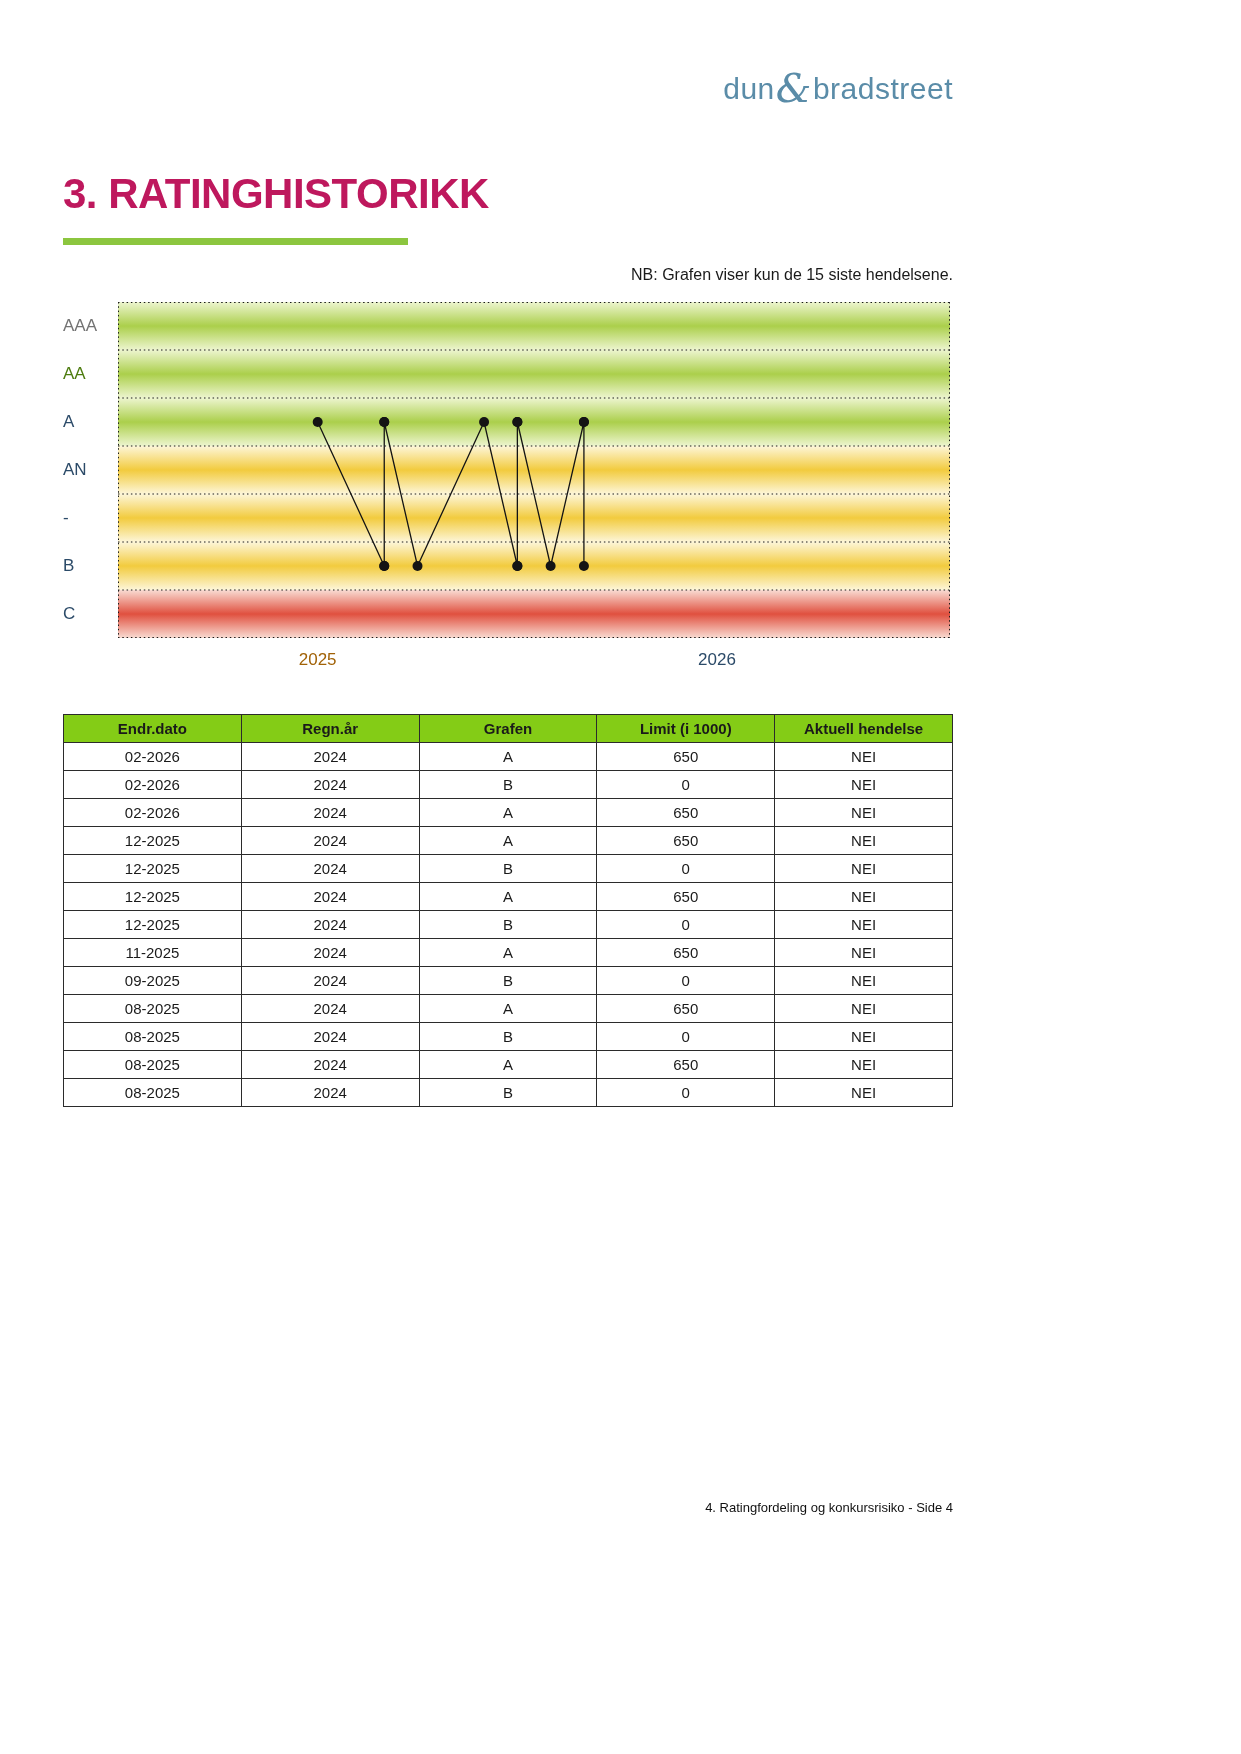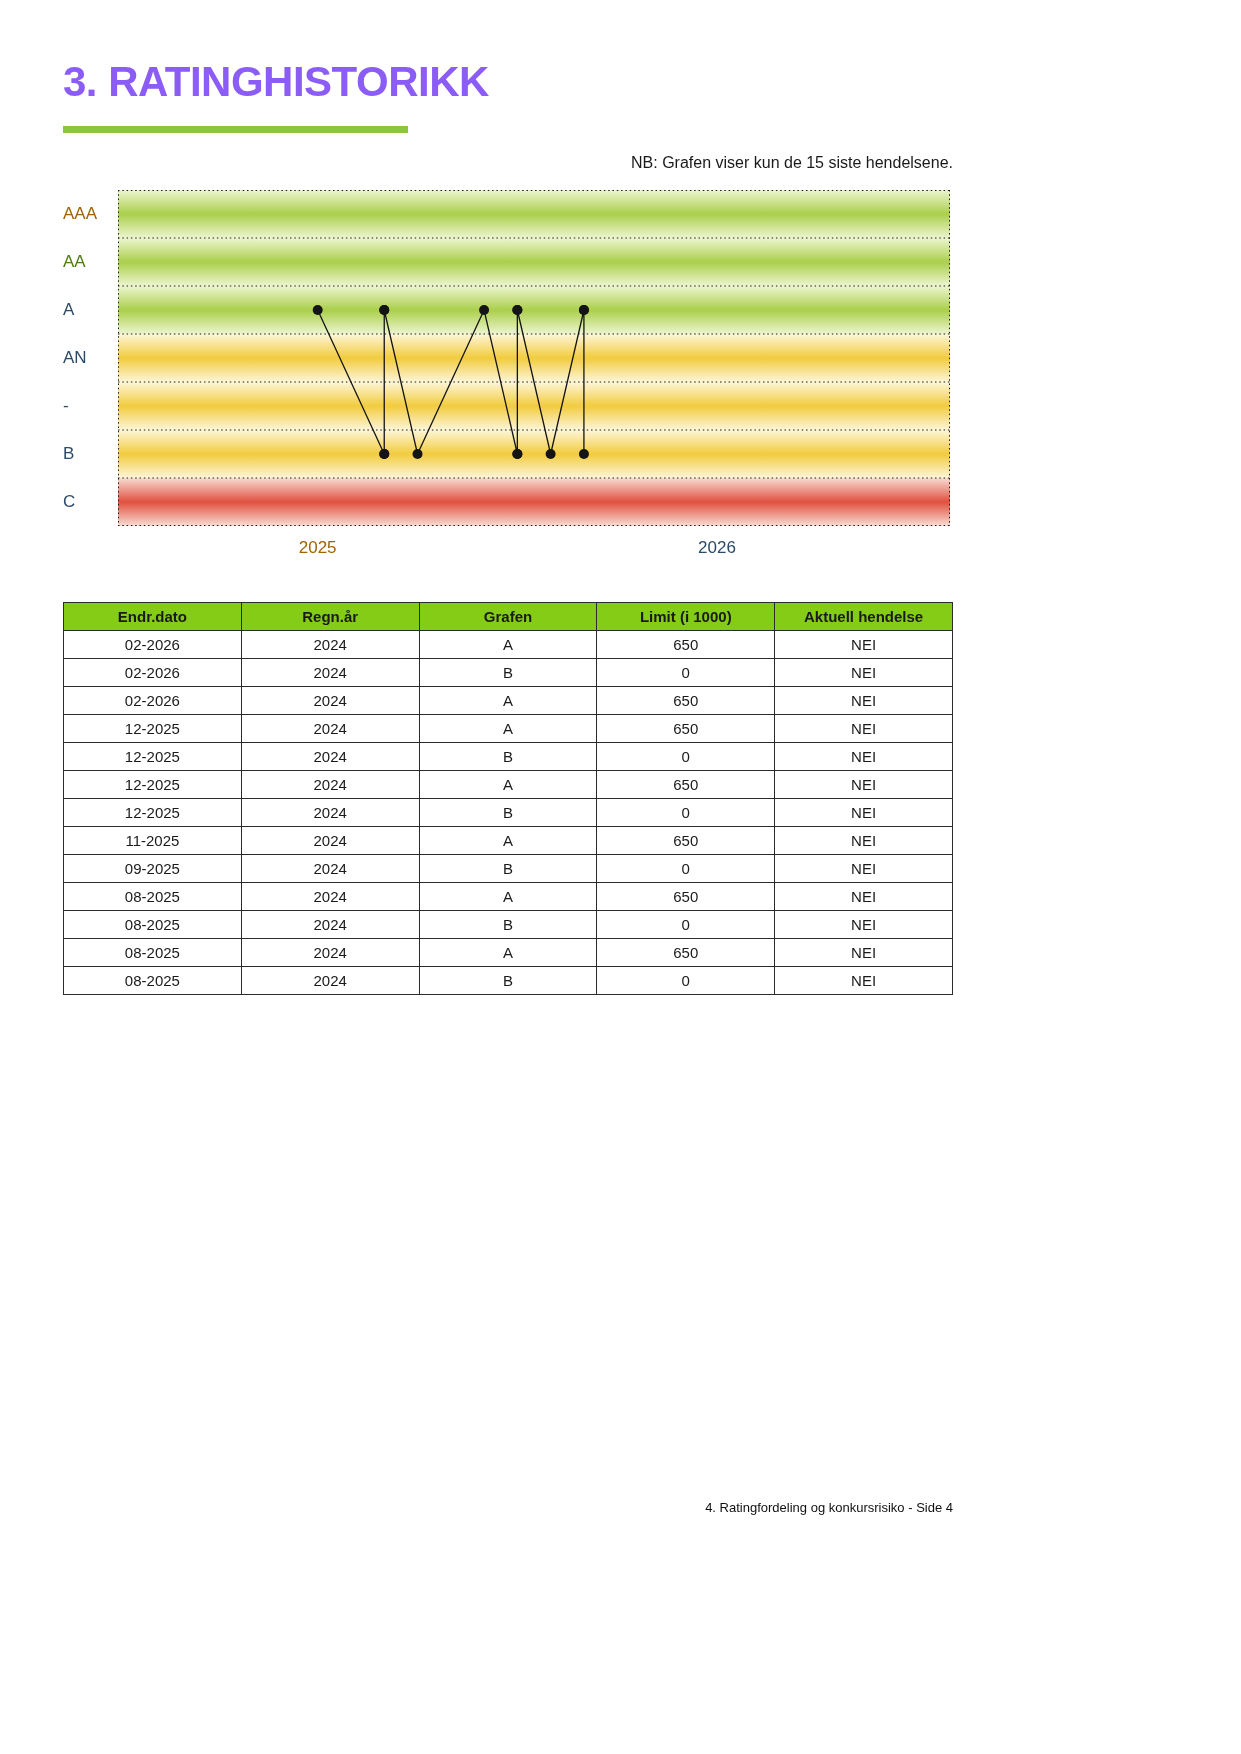--- a/index.html
+++ b/index.html
@@ -24,21 +24,21 @@
     line-height:0;
     margin:0 1px;
     position:relative; top:3px;
   }
   
   .section-title {
     margin-top:58px;
     font-size:42px;
     font-weight:bold;
     letter-spacing:-.5px;
-    color:#8b5cf6;
+    color:#be185d;
   }
   .title-underline { margin-top:20px; width:345px; height:7px; }
   
   .chart-note { margin-top:21px; text-align:right; font-size:16px; color:#1a1a1a; }
   .chart-wrap { margin-top:18px; }
   .chart-grid { display:flex; }
   .y-labels { width:55px; display:flex; flex-direction:column; padding-top:0; }
   .y-label { height:48px; display:flex; align-items:center; font-size:17px; }
   .plot { width:832px; }
   .x-labels { position:relative; height:30px; margin-top:8px; font-size:17px; }
@@ -56,30 +56,37 @@
   }
   .rating-table th { background:#84cc16; font-weight:bold; }
   
   .page-footer { position:absolute; top:1500px; right:288px; font-size:13px; color:#111; }
 </style>
 </head>
 <body>
 
 <div class="page">
 
+  <header class="logo-row">
+    <div class="dnb-logo" style="color: rgb(90, 140, 168);">
+      <span class="logo-word">dun</span>
+      <span class="logo-amp">&amp;</span>
+      <span class="logo-word">bradstreet</span>
+    </div>
+  </header>
 
   <h1 class="section-title">3. RATINGHISTORIKK</h1>
   <div class="title-underline" style="background: rgb(140, 198, 63);"></div>
 
   <p class="chart-note">NB: Grafen viser kun de 15 siste hendelsene.</p>
 
   <section class="chart-wrap">
     <div class="chart-grid">
       <div class="y-labels">
-          <div class="y-label" style="color: #a16207;">AAA</div>
+          <div class="y-label" style="color: #737373;">AAA</div>
           <div class="y-label" style="color: #4d7c0f;">AA</div>
           <div class="y-label" style="color: rgb(43, 74, 104);">A</div>
           <div class="y-label" style="color: rgb(43, 74, 104);">AN</div>
           <div class="y-label" style="color: rgb(43, 74, 104);">-</div>
           <div class="y-label" style="color: rgb(43, 74, 104);">B</div>
           <div class="y-label" style="color: rgb(43, 74, 104);">C</div>
         </div>
       <div class="plot">
         <svg width="832" height="336" viewBox="0 0 832 336">
           <defs>

